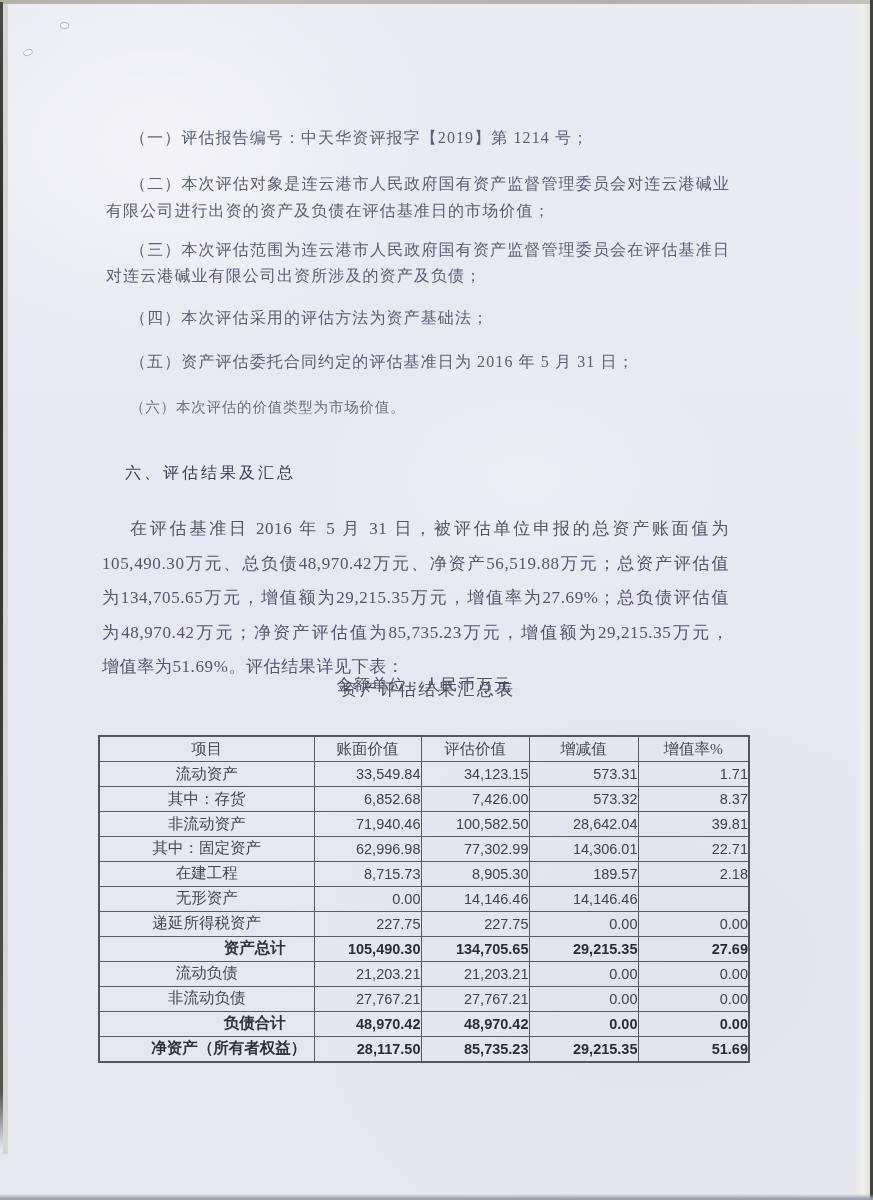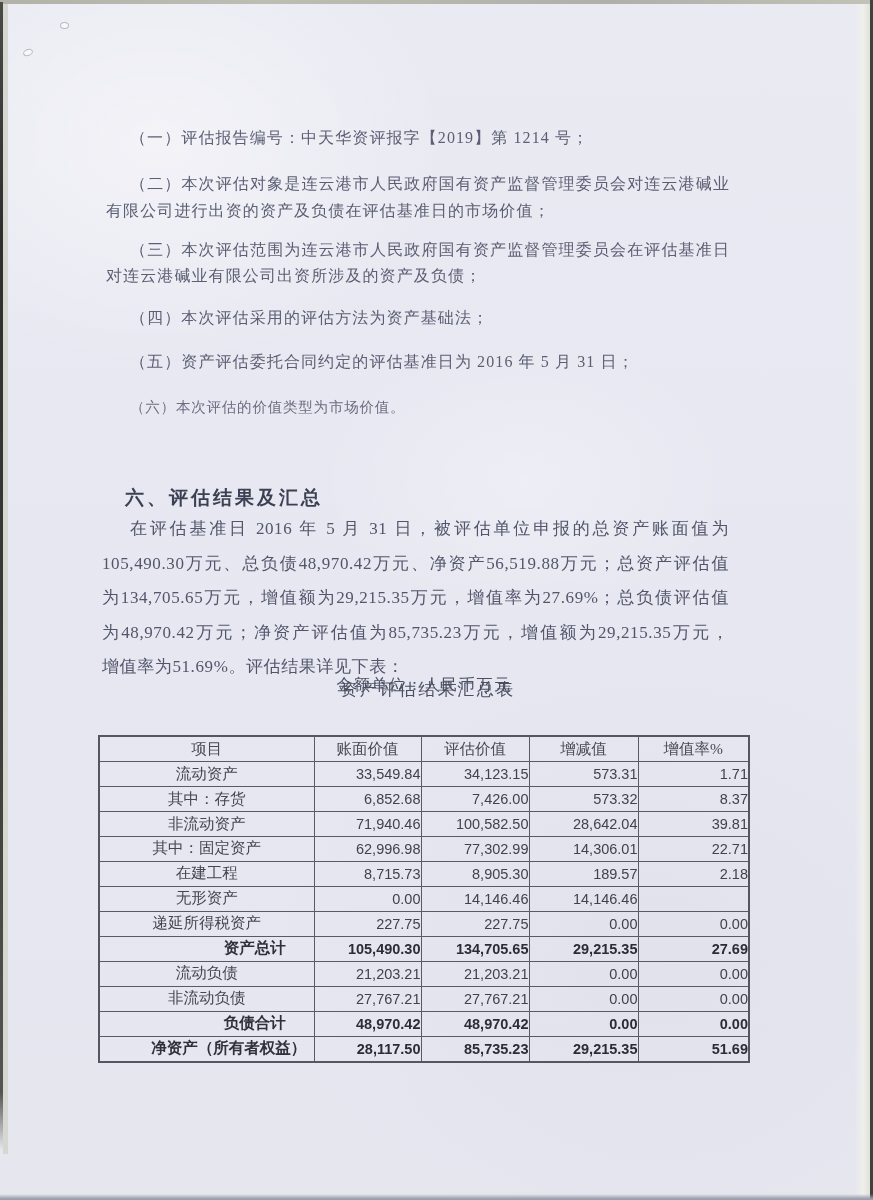--- a/index.html
+++ b/index.html
@@ -26,22 +26,22 @@
   
   .iline {
     position:absolute; left:106px; width:624px;
     font-size:16px; color:#5a5f73; letter-spacing:1.1px; white-space:nowrap;
   }
   .iline.wrapfill { white-space:normal; text-align:justify; text-align-last:justify; }
   .indent { text-indent:24px; }
   .iline.small { font-size:14.5px; color:#696e80; letter-spacing:0.8px; }
 
   .heading {
-    position:absolute; left:125px; top:485px;
-    font-size:19px; font-weight:bold; color:#3b4053; letter-spacing:3px; white-space:nowrap;
+    position:absolute; left:125px; top:463px;
+    font-size:16px; font-weight:normal; color:#3b4053; letter-spacing:3px; white-space:nowrap;
   }
 
   .para { position:absolute; left:102px; top:512px; width:627px; font-size:17px; color:#51566b; }
   .para .pl { height:34.6px; line-height:34.6px; text-align:justify; text-align-last:justify; letter-spacing:0.6px; overflow:hidden; }
   .para .pl.first { text-indent:28px; }
   .para .pl.last { text-align:left; text-align-last:left; }
 
   .tbl-title { position:absolute; left:100px; top:678px; width:656px; text-align:center; font-size:17px; color:#4a4f62; letter-spacing:2.5px; }
   .tbl-unit  { position:absolute; left:100px; top:675px; width:648px; text-align:center; font-size:16px; color:#4a4f62; letter-spacing:1.5px; }
 

